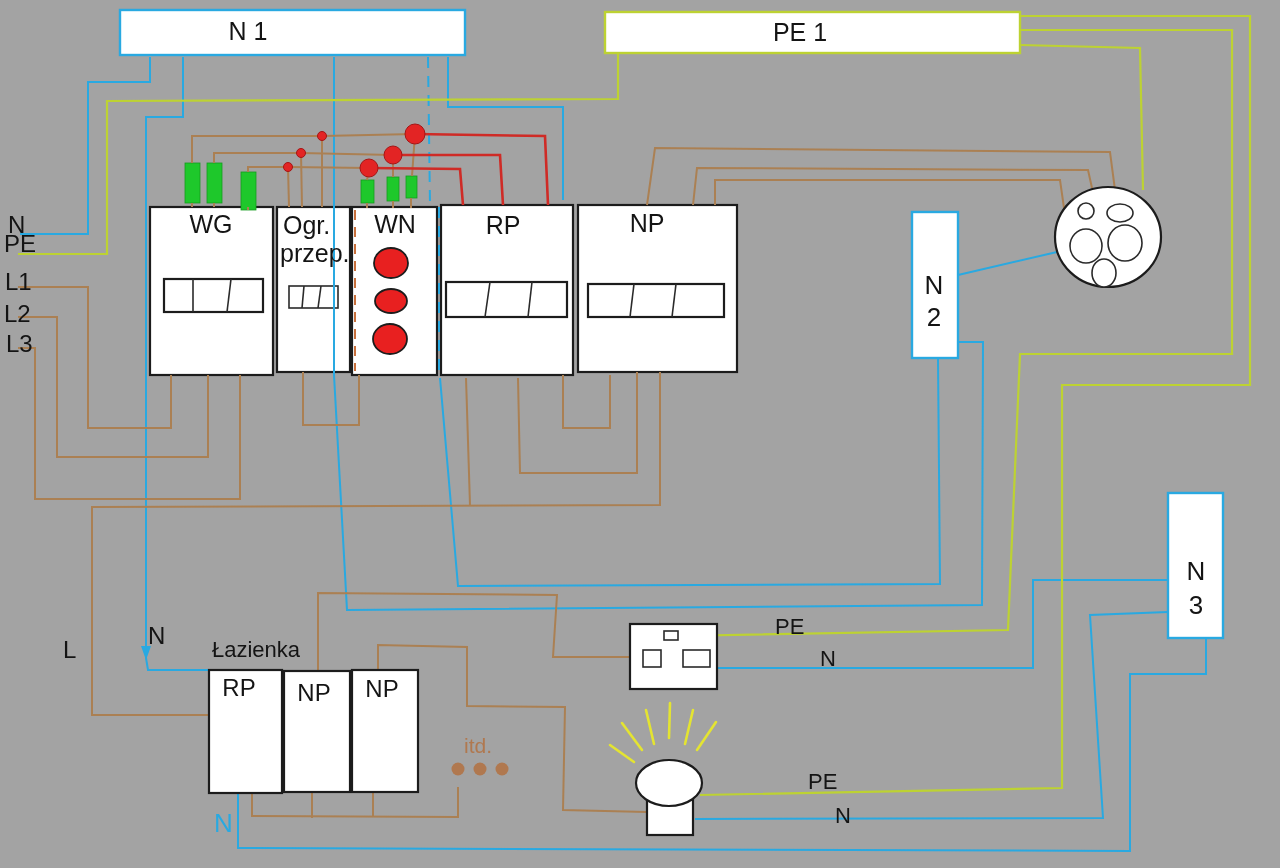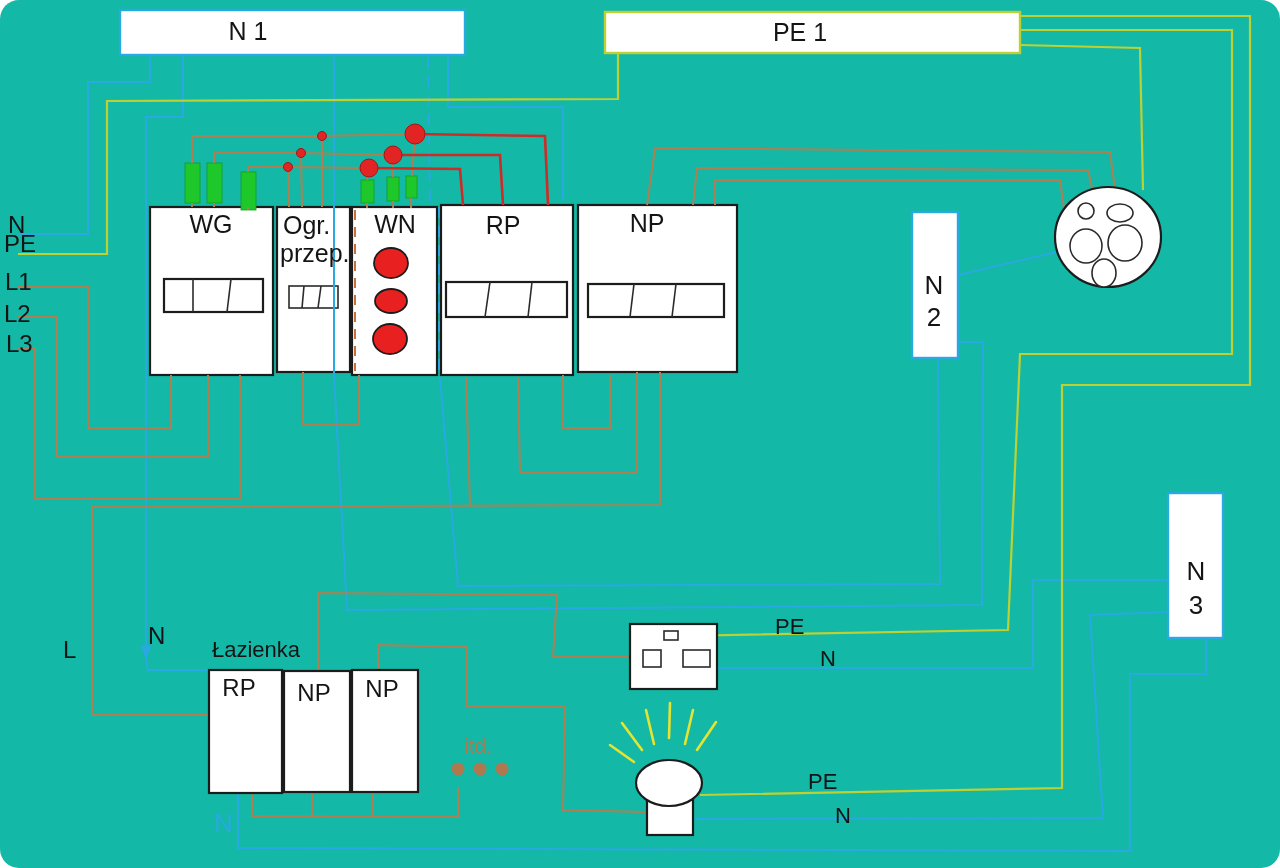--- a/index.html
+++ b/index.html
@@ -1,17 +1,17 @@
 <!DOCTYPE html>
 <html><head>
 <meta charset="utf-8">
 <style>
   html,body{margin:0;padding:0;background:#ffffff;}
-  .stage{position:relative;width:1280px;height:868px;background:#14b8a6;overflow:hidden;
-         font-family:"Liberation Sans","DejaVu Sans",sans-serif;border-radius:19px;}
+  .stage{position:relative;width:1280px;height:868px;background:#a3a3a3;overflow:hidden;
+         font-family:"Liberation Sans","DejaVu Sans",sans-serif;}
   svg{display:block}
   text{fill:#141414;font-family:"Liberation Sans","DejaVu Sans",sans-serif;}
   .t24{font-size:24px}.t25{font-size:25px}.t22{font-size:22px}.t21{font-size:21px}.t26{font-size:26px}
   .mid{text-anchor:middle}
   .blk{stroke:#1c1c1c;stroke-width:2.2;fill:#ffffff}
   .blkthin{stroke:#2a2a2a;stroke-width:1.6;fill:#ffffff}
   .cyanbox{stroke:#29a9e1;stroke-width:2.4;fill:#ffffff}
   .greenbox{stroke:#bdd232;stroke-width:2.4;fill:#ffffff}
   .wn{stroke:#29a9e1;stroke-width:2;fill:none}
   .wndash{stroke:#29a9e1;stroke-width:2;fill:none;stroke-dasharray:11 8}

